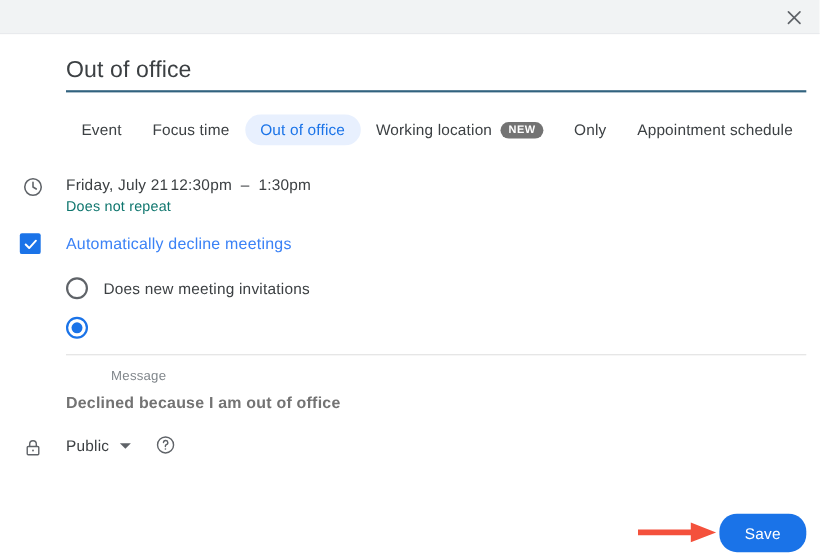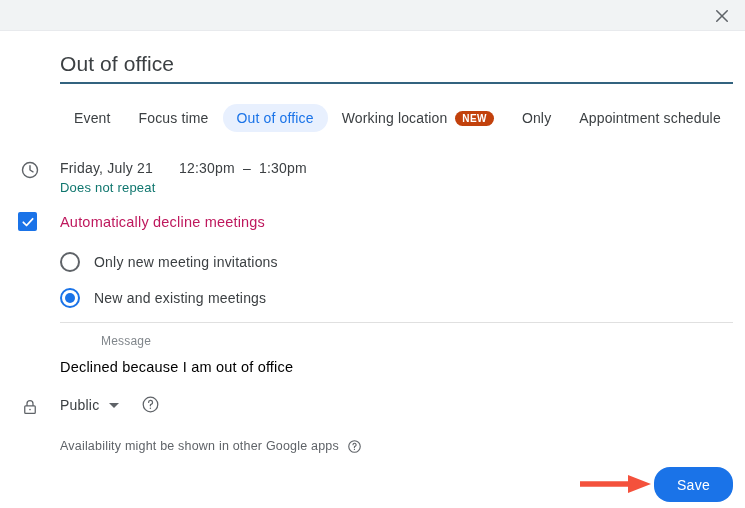--- a/index.html
+++ b/index.html
@@ -93,21 +93,21 @@
     align-items: center;
     gap: 8px;
     line-height: 16px;
   }
   .tab.active {
     background: #e8f0fe;
     color: #1a73e8;
     font-weight: 500;
   }
   .new-badge {
-    background: #c2410c;
+    background: #737373;
     color: #ffffff;
     font-size: 10px;
     font-weight: 700;
     letter-spacing: .4px;
     border-radius: 8px;
     padding: 2px 7px 2px 7px;
     line-height: 11px;
     display: inline-block;
   }
 
@@ -130,21 +130,21 @@
     left: 60px;
     top: 0px;
     font-size: 14px;
     color: #3c4043;
     line-height: 20px;
     letter-spacing: .2px;
     white-space: nowrap;
   }
   #time-main .seg { display: inline-block; }
   #time-date { margin-right: 2px; }
-  #time-start { margin-right: 8px; margin-left: 24px; }
+  #time-start { margin-right: 8px; }
   #time-dash { margin-right: 8px; color: #3c4043; }
   #time-repeat {
     position: absolute;
     left: 60px;
     top: 21px;
     font-size: 13px;
     color: #0f766e;
     line-height: 18px;
     letter-spacing: .2px;
   }
@@ -163,21 +163,21 @@
     align-items: center;
     justify-content: center;
     cursor: pointer;
   }
   #auto-checkbox svg { display: block; }
   #auto-label {
     position: absolute;
     left: 60px;
     top: 0px;
     font-size: 14.5px;
-    color: #be185d;
+    color: #3b82f6;
     line-height: 20px;
     letter-spacing: .2px;
   }
 
   
   .radio-row {
     position: absolute;
     left: 60px;
     display: flex;
     align-items: center;
@@ -231,23 +231,24 @@
     color: #80868b;
     letter-spacing: .2px;
     line-height: 16px;
     margin-left: 41px;
   }
   #message-value {
     position: absolute;
     left: 60px;
     top: 357px;
     font-size: 14.5px;
-    color: #000000;
+    color: #737373;
     letter-spacing: .2px;
     line-height: 20px;
+    font-weight: bold;
   }
 
   
   #row-visibility { position: absolute; left: 0; top: 395px; width: 745px; }
   #lock-icon-col { top: 0px; }
   #visibility-select {
     position: absolute;
     left: 60px;
     top: 0px;
     display: flex;
@@ -393,25 +394,24 @@
     <div id="auto-checkbox">
       <svg width="14" height="14" viewBox="0 0 24 24" fill="none" stroke="#ffffff" stroke-width="3" stroke-linecap="round" stroke-linejoin="round">
         <polyline points="4,12.5 9.5,18 20,6.5"></polyline>
       </svg>
     </div>
     <div id="auto-label">Automatically decline meetings</div>
   </div>
 
   <div class="radio-row" id="radio-row-0">
     <span class="radio"></span>
-    <span class="radio-label">Only new meeting invitations</span>
+    <span class="radio-label">Does new meeting invitations</span>
   </div>
   <div class="radio-row" id="radio-row-1">
     <span class="radio checked"></span>
-    <span class="radio-label">New and existing meetings</span>
   </div>
 
   <div id="divider"></div>
 
   <div id="message-label">Message</div>
   <div id="message-value">Declined because I am out of office</div>
 
   <div id="row-visibility">
     <div class="icon-col" id="lock-icon-col">
       <svg width="18" height="18" viewBox="0 0 24 24" fill="none" stroke="currentColor" stroke-width="1.7">
@@ -426,30 +426,20 @@
     </div>
     <div id="visibility-help">
       <svg width="19" height="19" viewBox="0 0 24 24" fill="none" stroke="currentColor" stroke-width="1.6">
         <circle cx="12" cy="12" r="9.2"></circle>
         <path d="M9.6 9.3a2.5 2.5 0 1 1 3.1 2.5c-.6.2-.9.7-.9 1.4v.5" stroke-linecap="round"></path>
         <circle cx="11.85" cy="16.6" r="0.95" fill="currentColor" stroke="none"></circle>
       </svg>
     </div>
   </div>
 
-  <div id="availability-row">
-    <span id="availability-text">Availability might be shown in other Google apps</span>
-    <span id="availability-help">
-      <svg width="15" height="15" viewBox="0 0 24 24" fill="none" stroke="currentColor" stroke-width="1.8">
-        <circle cx="12" cy="12" r="9.2"></circle>
-        <path d="M9.6 9.3a2.5 2.5 0 1 1 3.1 2.5c-.6.2-.9.7-.9 1.4v.5" stroke-linecap="round"></path>
-        <circle cx="11.85" cy="16.6" r="1" fill="currentColor" stroke="none"></circle>
-      </svg>
-    </span>
-  </div>
 
   <button id="save-btn">Save</button>
 
   <div id="annotation-arrow">
     <svg width="72" height="24" viewBox="0 0 72 24">
       <path d="M0 9.3 H48 V3 L71 12 L48 21 V14.7 H0 Z" fill="#f4513c"></path>
     </svg>
   </div>
 
 </div>

